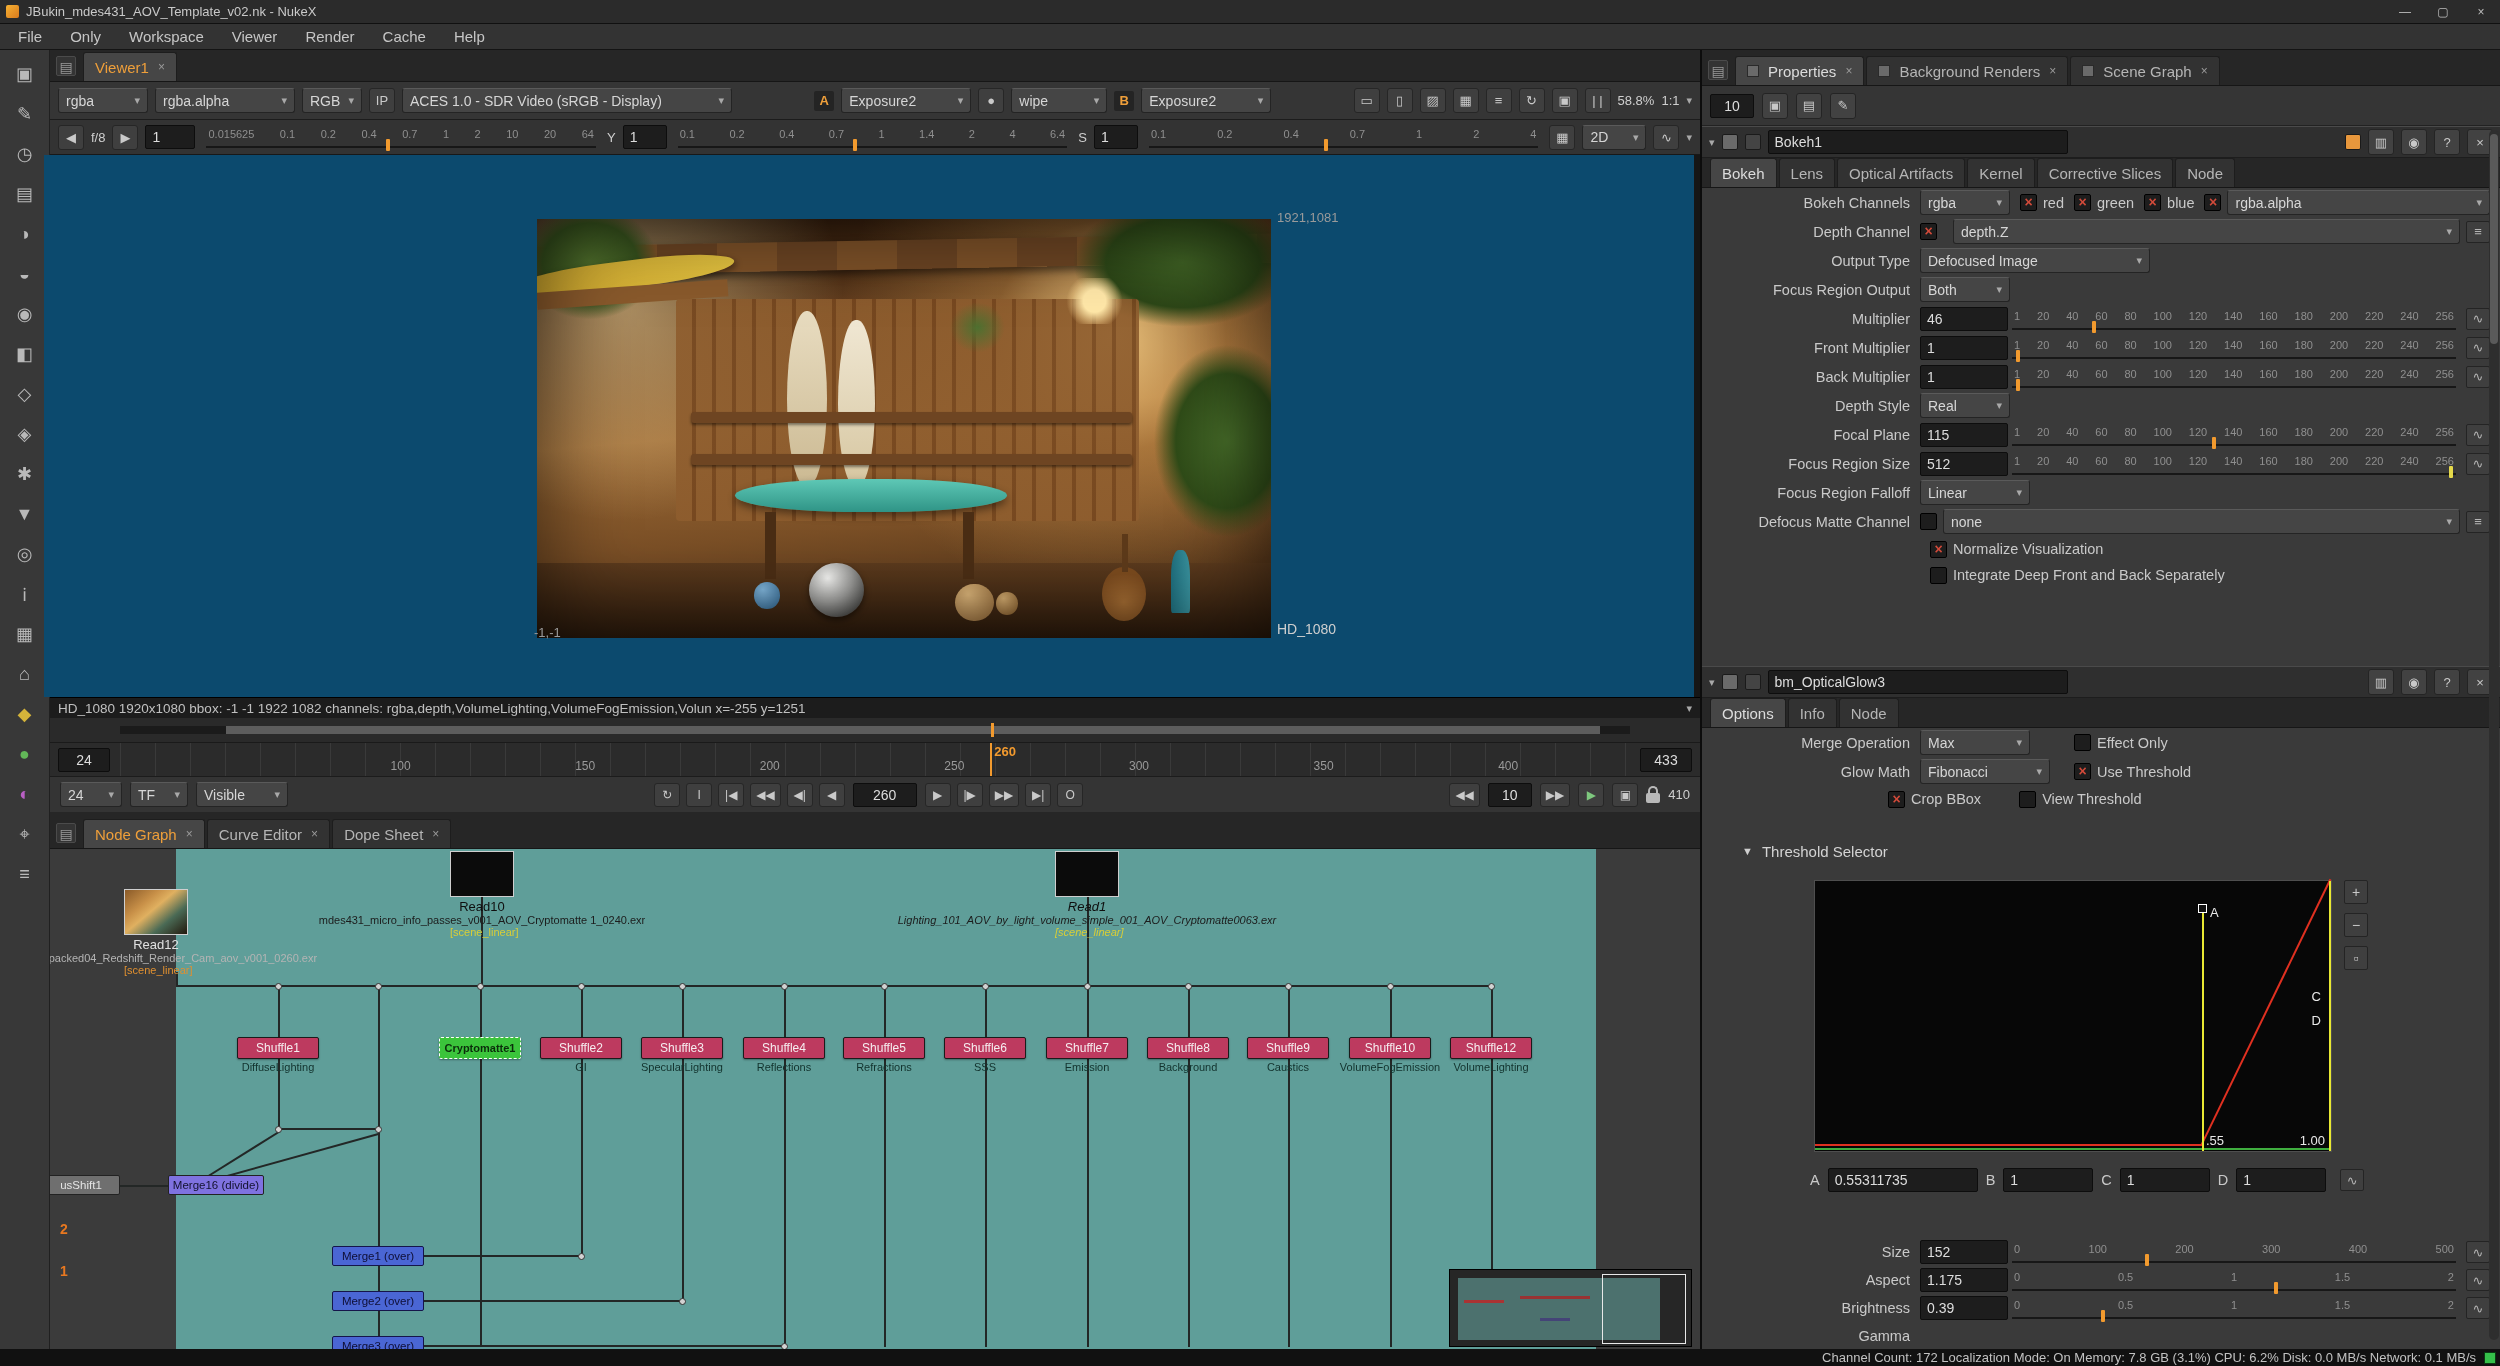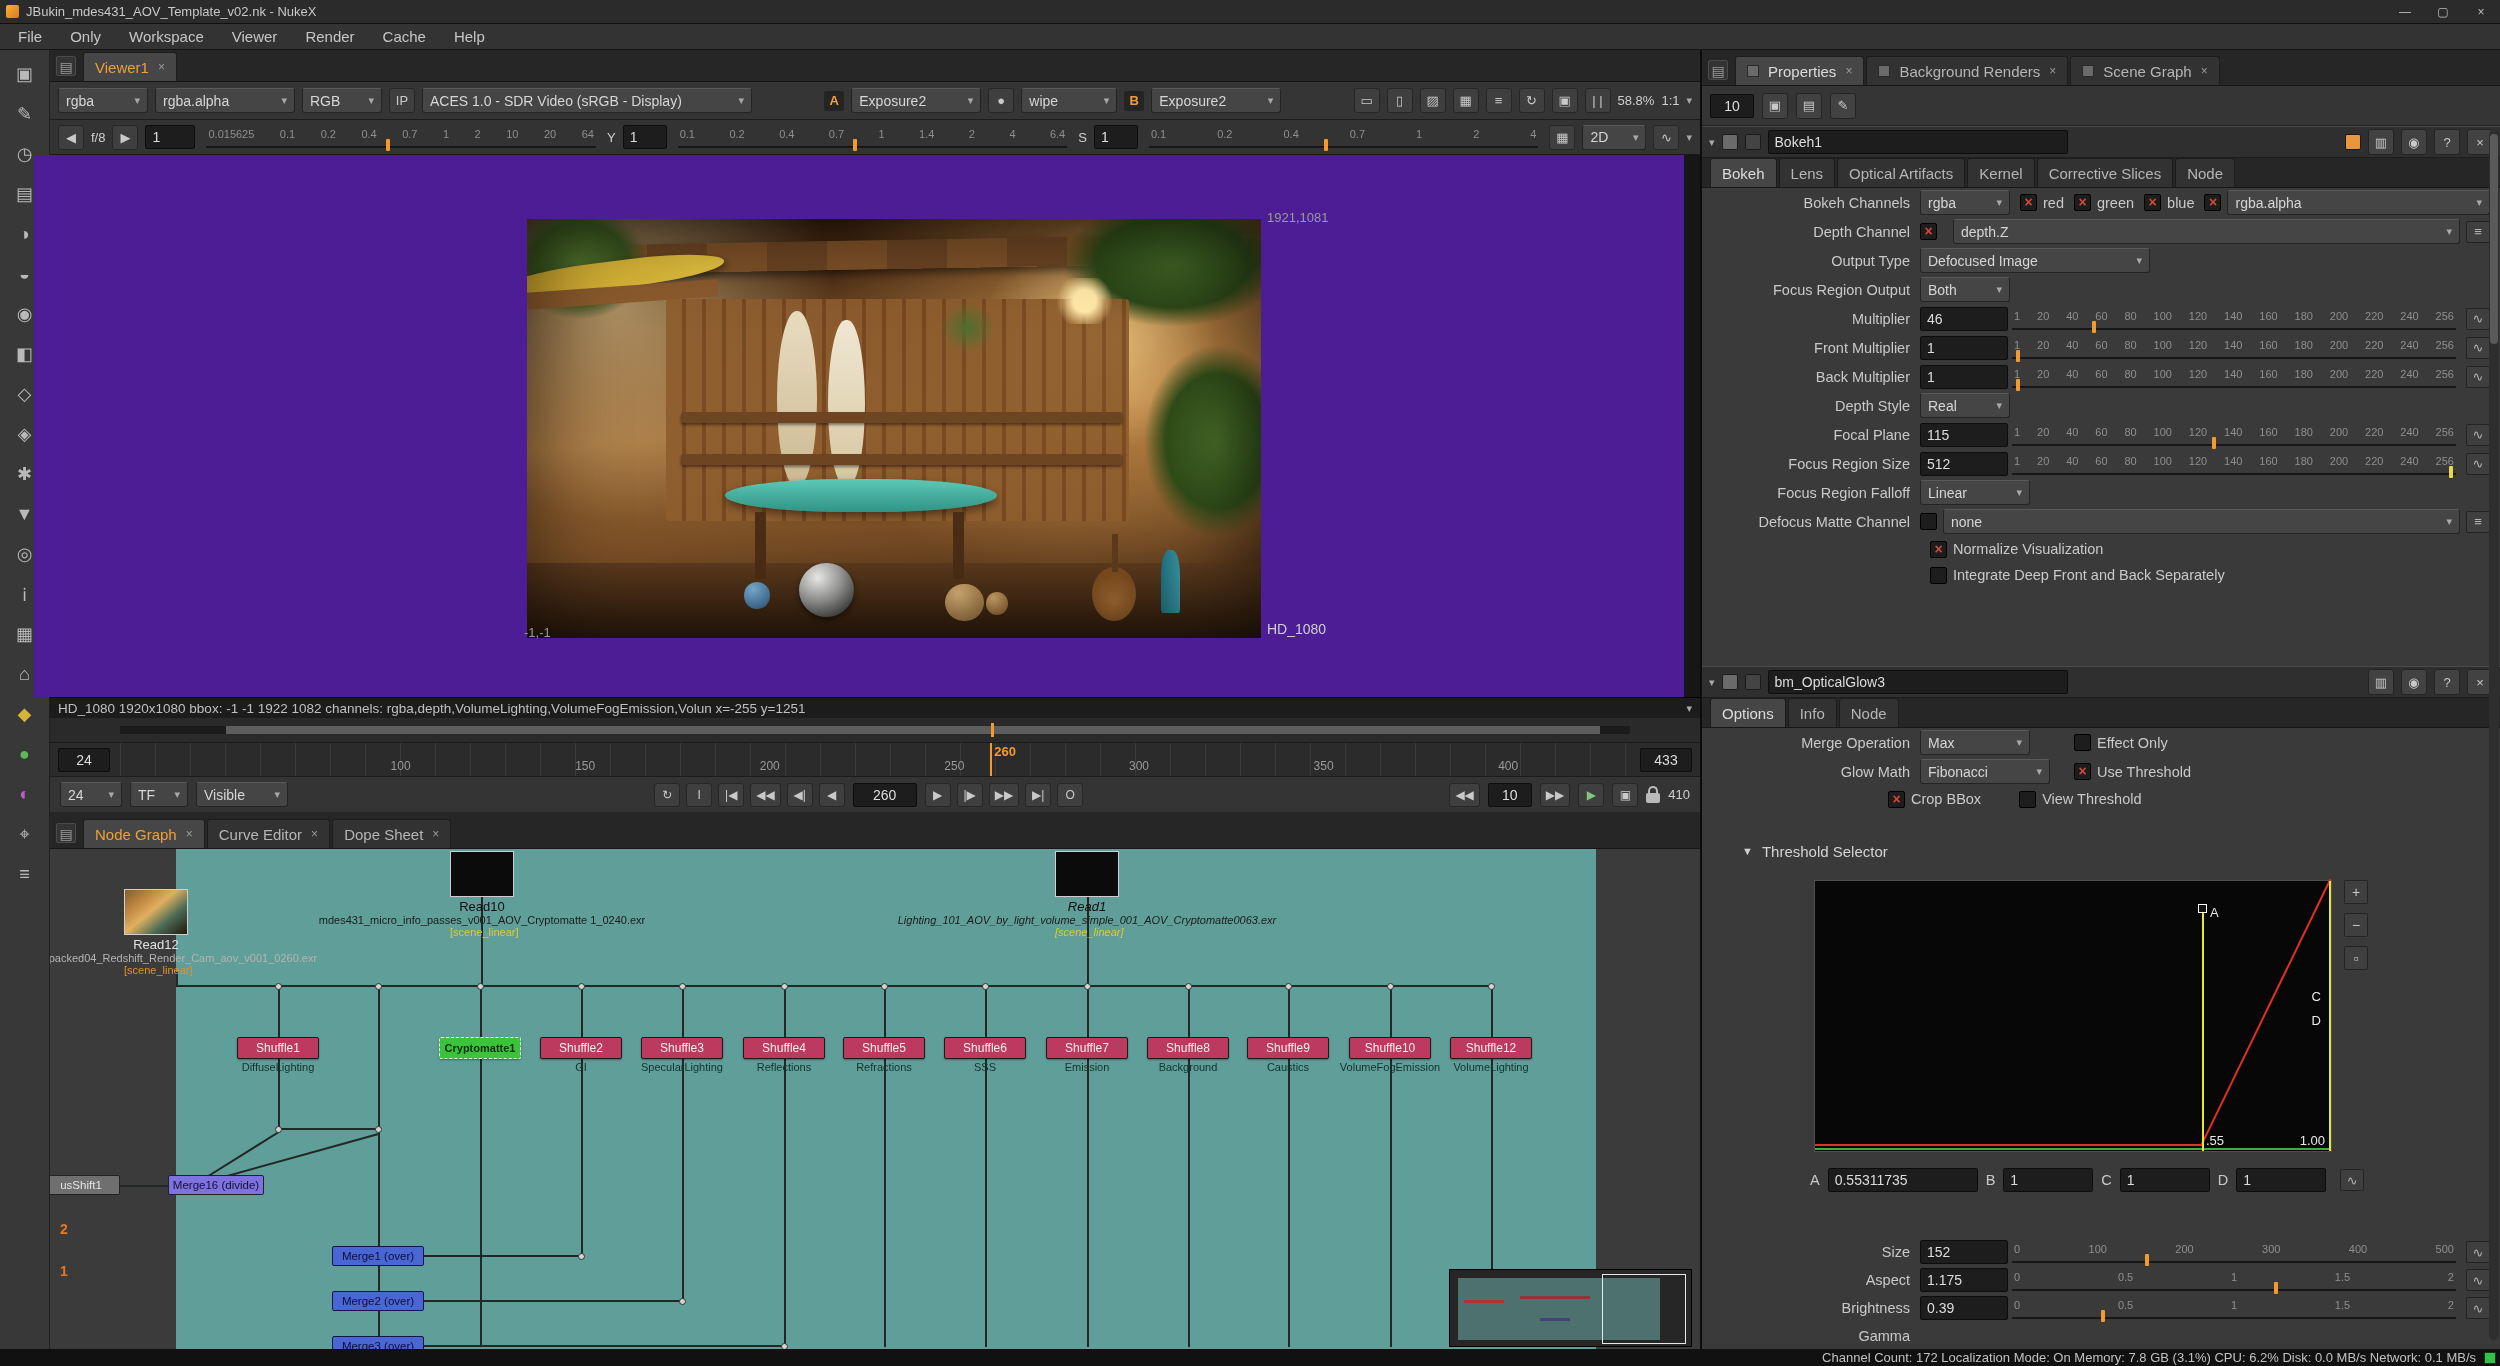--- a/index.html
+++ b/index.html
@@ -26,33 +26,33 @@
 .tab.accent .tab-lbl{color:#ef9f3a}
 .tab-x{font-size:12px;color:#9a9a9a}
 .tab-ico{width:12px;height:12px;background:#6a6a6a;border:1px solid #2a2a2a;display:inline-block}
 
 .viewer-tabbar{position:absolute;left:50px;top:50px;width:1650px;height:32px}
 .vrow1{position:absolute;left:50px;top:82px;width:1650px;height:38px;background:#353535;border-bottom:1px solid #1c1c1c;display:flex;align-items:center;gap:7px;padding:0 8px}
 .vrow2{position:absolute;left:50px;top:120px;width:1650px;height:35px;background:#333;border-bottom:1px solid #181818;display:flex;align-items:center;gap:7px;padding:0 8px}
 .dd{display:inline-flex;align-items:center;justify-content:space-between;gap:8px;background:#454545;border:1px solid #242424;border-top-color:#5a5a5a;border-radius:3px;height:25px;padding:0 7px;font-size:14px;color:#d6d6d6;white-space:nowrap}
 .car{font-size:11px;color:#a9a9a9}
 .fld{background:#1d1d1d;border:1px solid #0d0d0d;color:#ddd;height:24px;padding:0 6px;font:14px "Liberation Sans",sans-serif;border-radius:2px}
-.w44{width:44px}.w50{width:50px}.w64{width:64px}.w80{width:80px}.w88{width:88px}.w90{width:90px}.w96{width:96px}.w110{width:110px}.w130{width:130px}.w140{width:140px}.w150{width:150px}.w230{width:230px}.w330{width:330px}
+.w44{width:44px}.w50{width:50px}.w64{width:64px}.w80{width:60px}.w88{width:88px}.w90{width:90px}.w96{width:96px}.w110{width:110px}.w130{width:130px}.w140{width:140px}.w150{width:150px}.w230{width:230px}.w330{width:330px}
 .badge{width:20px;height:20px;background:#242424;border-radius:2px;color:#ef9f3a;font-weight:bold;font-size:13px;display:flex;align-items:center;justify-content:center}
 .vbtn{min-width:26px;height:25px;background:#3f3f3f;border:1px solid #262626;border-radius:3px;color:#c9c9c9;font-size:13px;display:flex;align-items:center;justify-content:center;padding:0 5px}
 .spacer{flex:1}
 .ztxt{font-size:13px;color:#cfcfcf}
 
 .sl{position:relative;flex:1;height:28px;margin:0 4px;min-width:90px}
 .sl .tickrow{position:absolute;left:2px;right:2px;top:5px;display:flex;justify-content:space-between;font-size:11px;color:#8f8f8f}
 .sl .trackline{position:absolute;left:0;right:0;top:23px;height:2px;background:#171717}
 .sl .marker{position:absolute;top:16px;width:4px;height:12px;background:#f29a2e;border-radius:1px}
 .sl .marker.yellow{background:#e5d94a}
 
-.viewport{position:absolute;left:34px;top:155px;width:1650px;height:542px;background:#4c1d95;overflow:hidden}
+.viewport{position:absolute;left:44px;top:155px;width:1650px;height:542px;background:#0c4a6e;overflow:hidden}
 .vp-img{position:absolute;left:493px;top:64px;width:734px;height:419px;overflow:hidden;background:
  radial-gradient(circle at 78% 28%,rgba(255,215,140,.85),rgba(255,190,100,.25) 18%,transparent 42%),
  radial-gradient(circle at 12% 20%,rgba(255,230,170,.5),transparent 30%),
  linear-gradient(175deg,#241307 0%,#5d3a1c 22%,#9c6a35 48%,#7a4f26 70%,#331e0e 100%)}
 .vp-img > div{position:absolute}
 .sc-shelf{left:0;top:5%;width:100%;height:7%;background:repeating-linear-gradient(90deg,#6b4423 0 60px,#7d5128 60px 120px);box-shadow:0 4px 8px rgba(0,0,0,.5);transform:rotate(-1deg)}
 .sc-boardy{left:-3%;top:10%;width:30%;height:6.5%;border-radius:50%/60%;background:linear-gradient(90deg,#caa22c,#e5c440);transform:rotate(-7deg);box-shadow:2px 3px 6px rgba(0,0,0,.4)}
 .sc-tablel{left:0;top:16%;width:26%;height:4%;background:#8a5a2c;transform:rotate(-4deg)}
 .sc-slats{left:19%;top:19%;width:63%;height:53%;background:repeating-linear-gradient(90deg,#8e5d2e 0 16px,#76471f 16px 20px);opacity:.92;border-radius:4px}
 .sc-bw1{left:34%;top:22%;width:5.5%;height:42%;border-radius:48%/50%;background:linear-gradient(180deg,#e8dcc0,#cbb992)}

